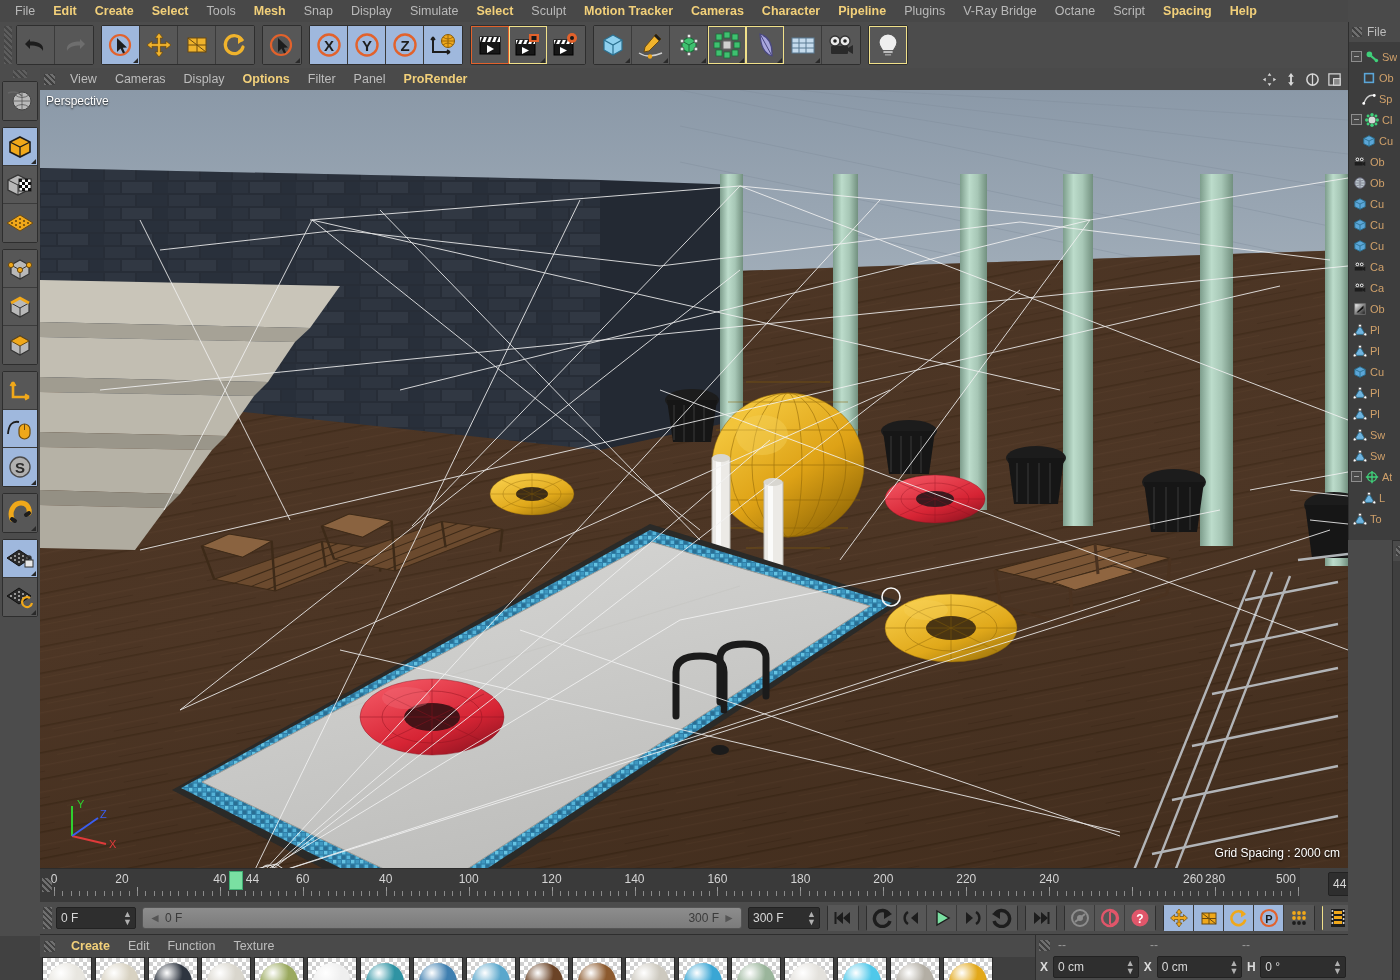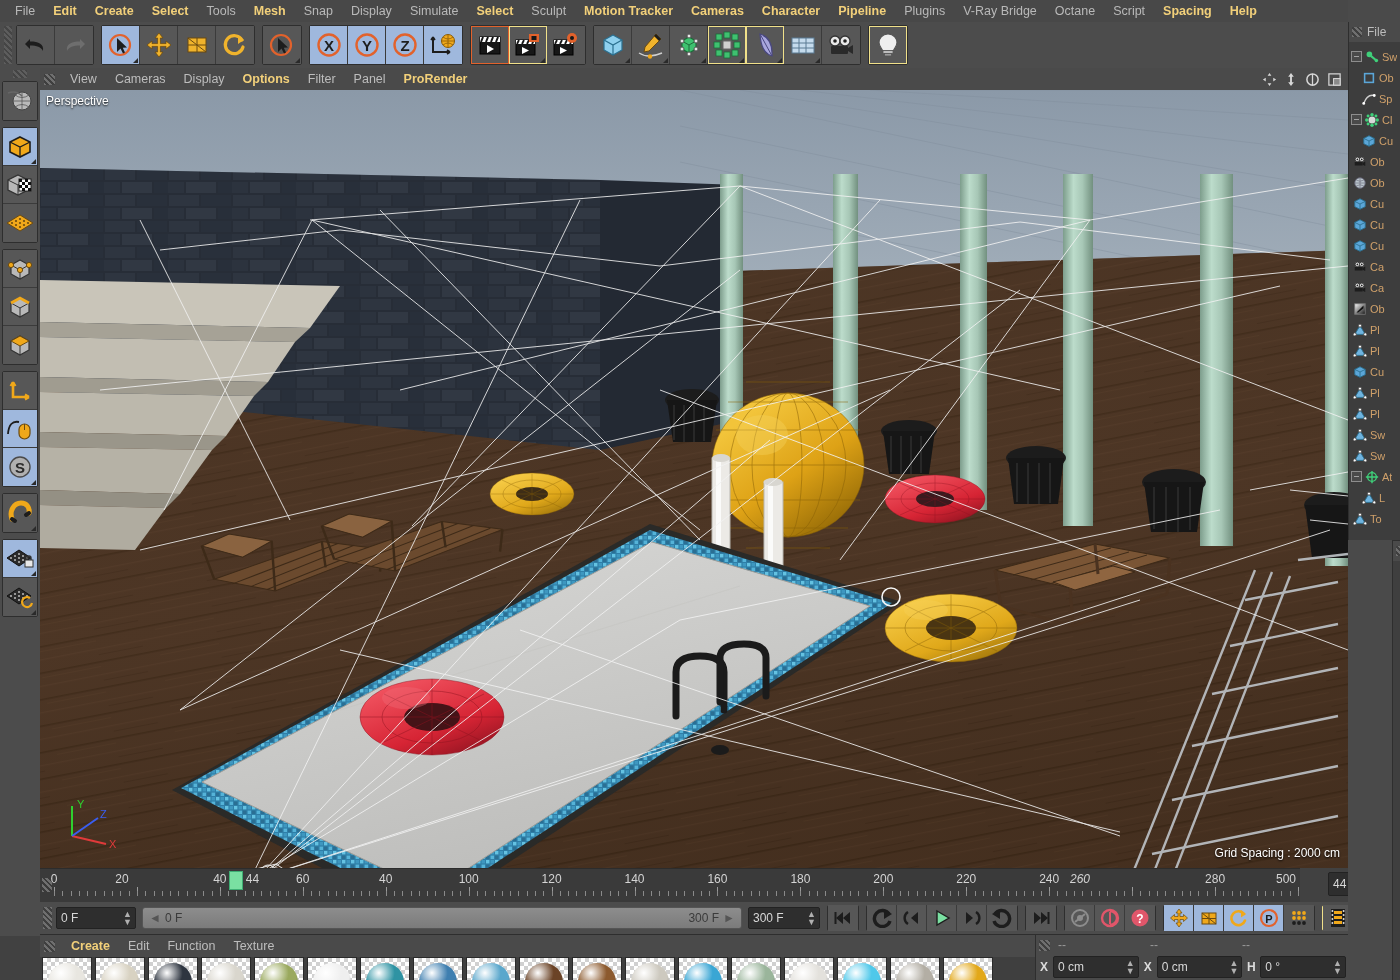--- a/index.html
+++ b/index.html
@@ -981,21 +981,21 @@
           <div class="tl-num" style="left: 663.467px;">160</div>
           <div class="tl-majortick" style="left: 663.467px;"></div>
           <div class="tl-num" style="left: 746.4px;">180</div>
           <div class="tl-majortick" style="left: 746.4px;"></div>
           <div class="tl-num" style="left: 829.333px;">200</div>
           <div class="tl-majortick" style="left: 829.333px;"></div>
           <div class="tl-num" style="left: 912.267px;">220</div>
           <div class="tl-majortick" style="left: 912.267px;"></div>
           <div class="tl-num" style="left: 995.2px;">240</div>
           <div class="tl-majortick" style="left: 995.2px;"></div>
-          <div class="tl-num" style="left: 1026px; font-style: italic;">260</div>
+          <div class="tl-num" style="left: 1139px;">260</div>
           <div class="tl-majortick" style="left: 1078.13px;"></div>
           <div class="tl-num" style="left: 1161.07px;">280</div>
           <div class="tl-majortick" style="left: 1161.07px;"></div>
           <div class="tl-num" style="left: 1232px;">500</div>
           <div class="tl-majortick" style="left: 1244px;"></div>
           <div class="tl-minortick" style="left: 0px;"></div>
           <div class="tl-minortick" style="left: 8.29333px;"></div>
           <div class="tl-minortick" style="left: 16.5867px;"></div>
           <div class="tl-minortick" style="left: 24.88px;"></div>
           <div class="tl-minortick" style="left: 33.1733px;"></div>

